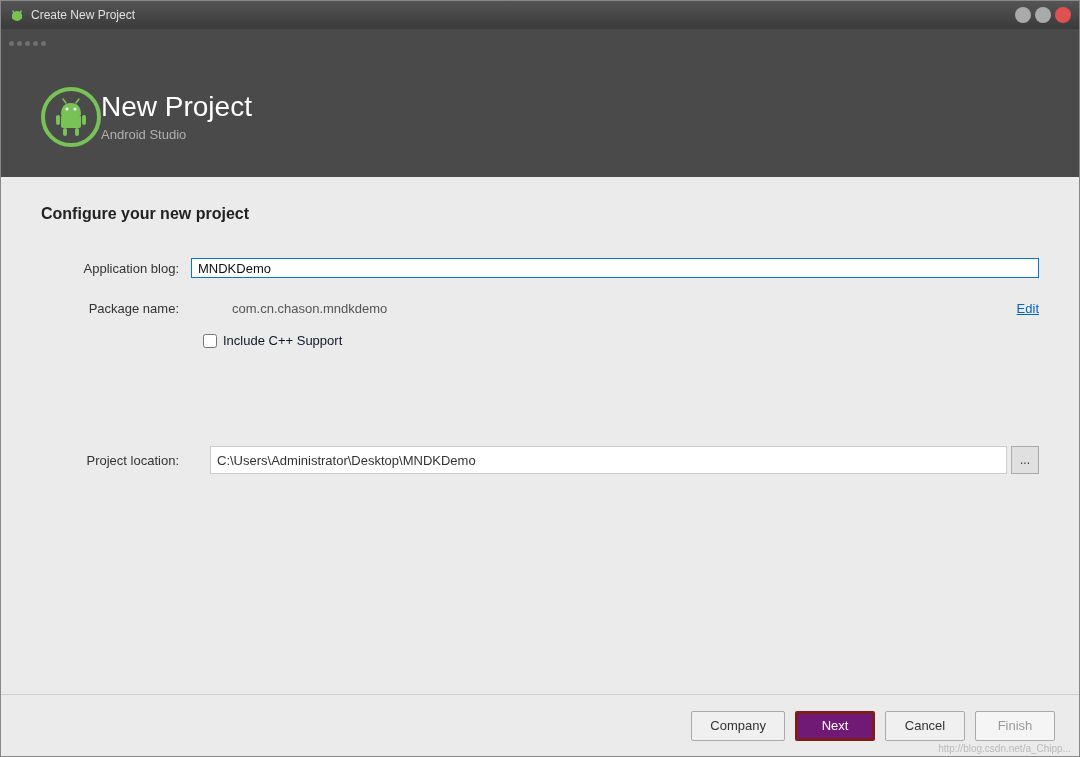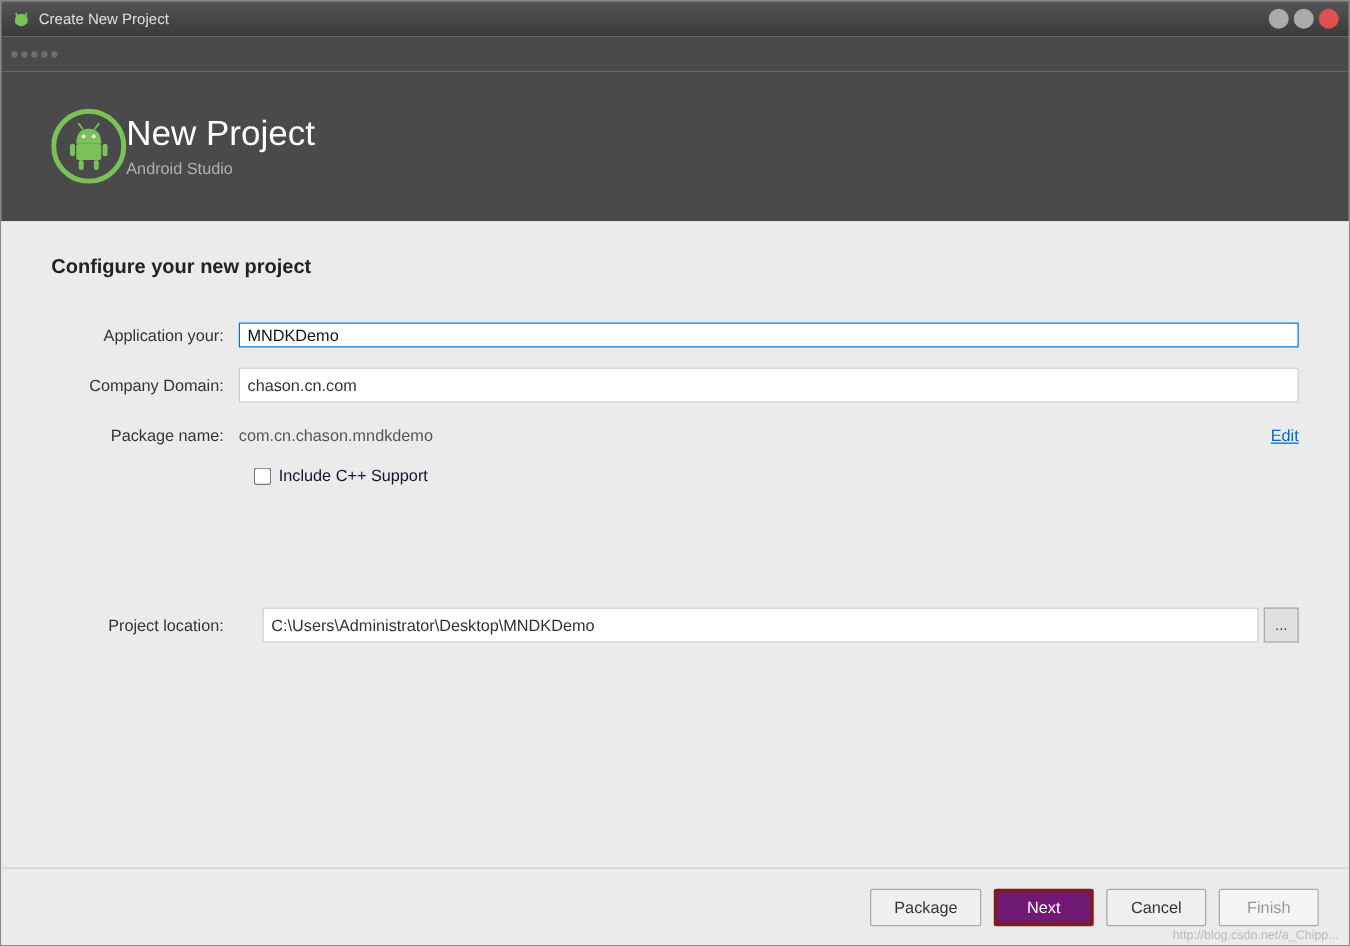--- a/index.html
+++ b/index.html
@@ -174,20 +174,21 @@
       color: #333;
     }
 
     .form-text {
       flex: 1;
       font-size: 13px;
       color: #555;
       display: flex;
       align-items: center;
       justify-content: space-between;
+      margin-left: 41px;
     }
 
     .edit-link {
       color: #0066cc;
       font-size: 13px;
       cursor: pointer;
       text-decoration: underline;
       margin-right: 0;
     }
 
@@ -380,28 +381,24 @@
       <span class="header-subtitle">Android Studio</span>
     </div>
   </div>
 
   <div class="content">
     <div class="section-title">Configure your new project</div>
 
     <div class="form-area">
 
       <div class="form-row">
-        <label class="form-label">Application your:</label>
+        <label class="form-label">Application blog:</label>
         <input class="form-input" type="text" value="MNDKDemo" style="">
       </div>
 
-      <div class="form-row">
-        <label class="form-label">Company Domain:</label>
-        <input class="form-input-readonly" type="text" value="chason.cn.com" style="">
-      </div>
 
       <div class="form-row">
         <label class="form-label">Package name:</label>
         <div class="form-text">
           <span>com.cn.chason.mndkdemo</span>
           <a class="edit-link" href="#">Edit</a>
         </div>
       </div>
 
       <div class="checkbox-row">
@@ -414,20 +411,20 @@
         <div class="location-input-wrap">
           <input class="location-input" type="text" value="C:\Users\Administrator\Desktop\MNDKDemo" style="">
           <button class="browse-btn">...</button>
         </div>
       </div>
 
     </div>
   </div>
 
   <div class="footer">
-    <button class="btn">Package</button>
+    <button class="btn">Company</button>
     <button class="btn btn-primary">Next</button>
     <button class="btn">Cancel</button>
     <button class="btn" disabled="">Finish</button>
   </div>
 
   <div class="watermark">http://blog.csdn.net/a_Chipp...</div>
 </div>
 
 </body></html>

